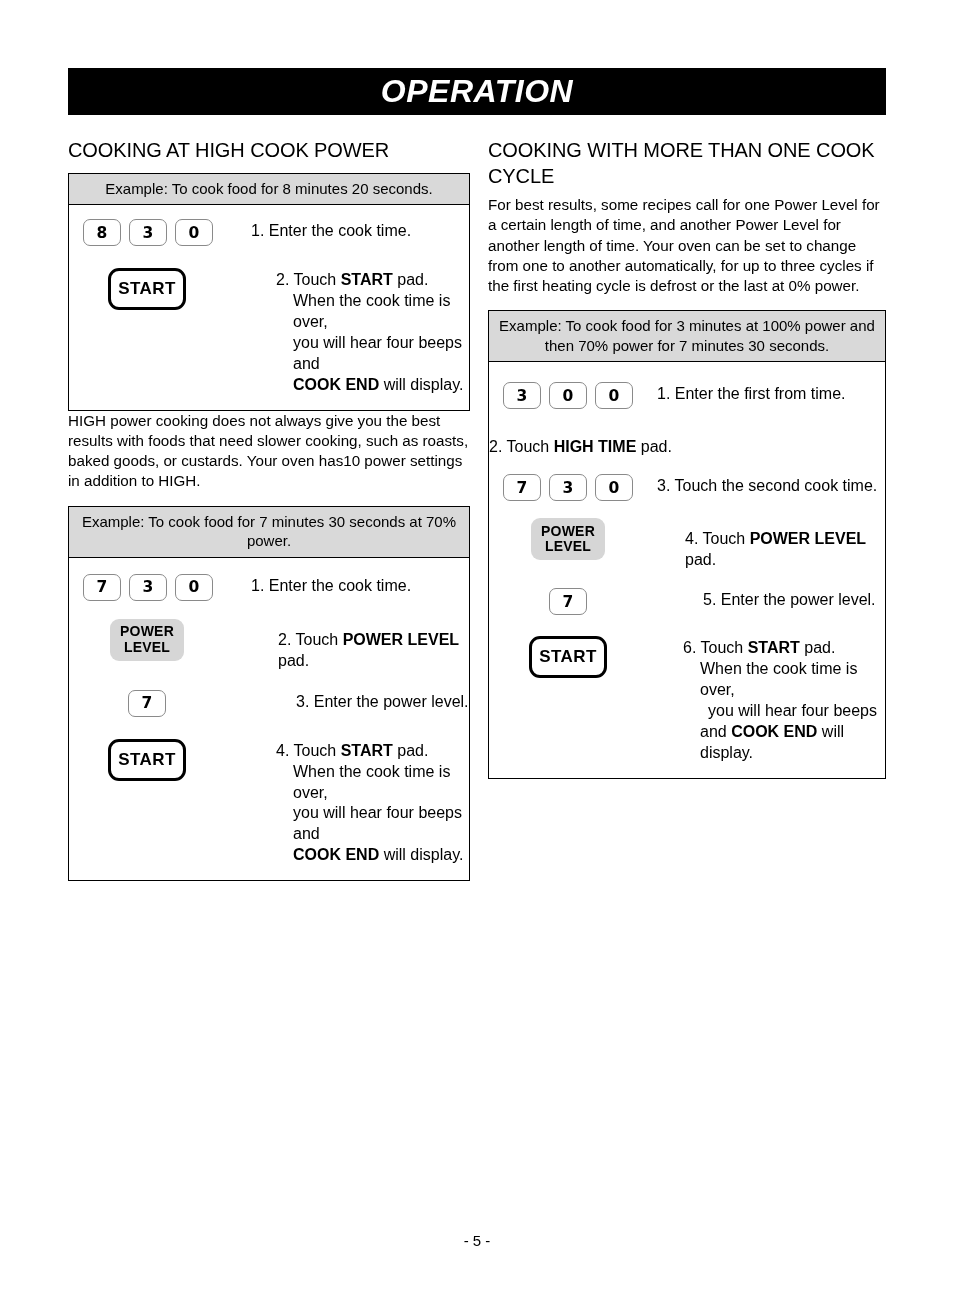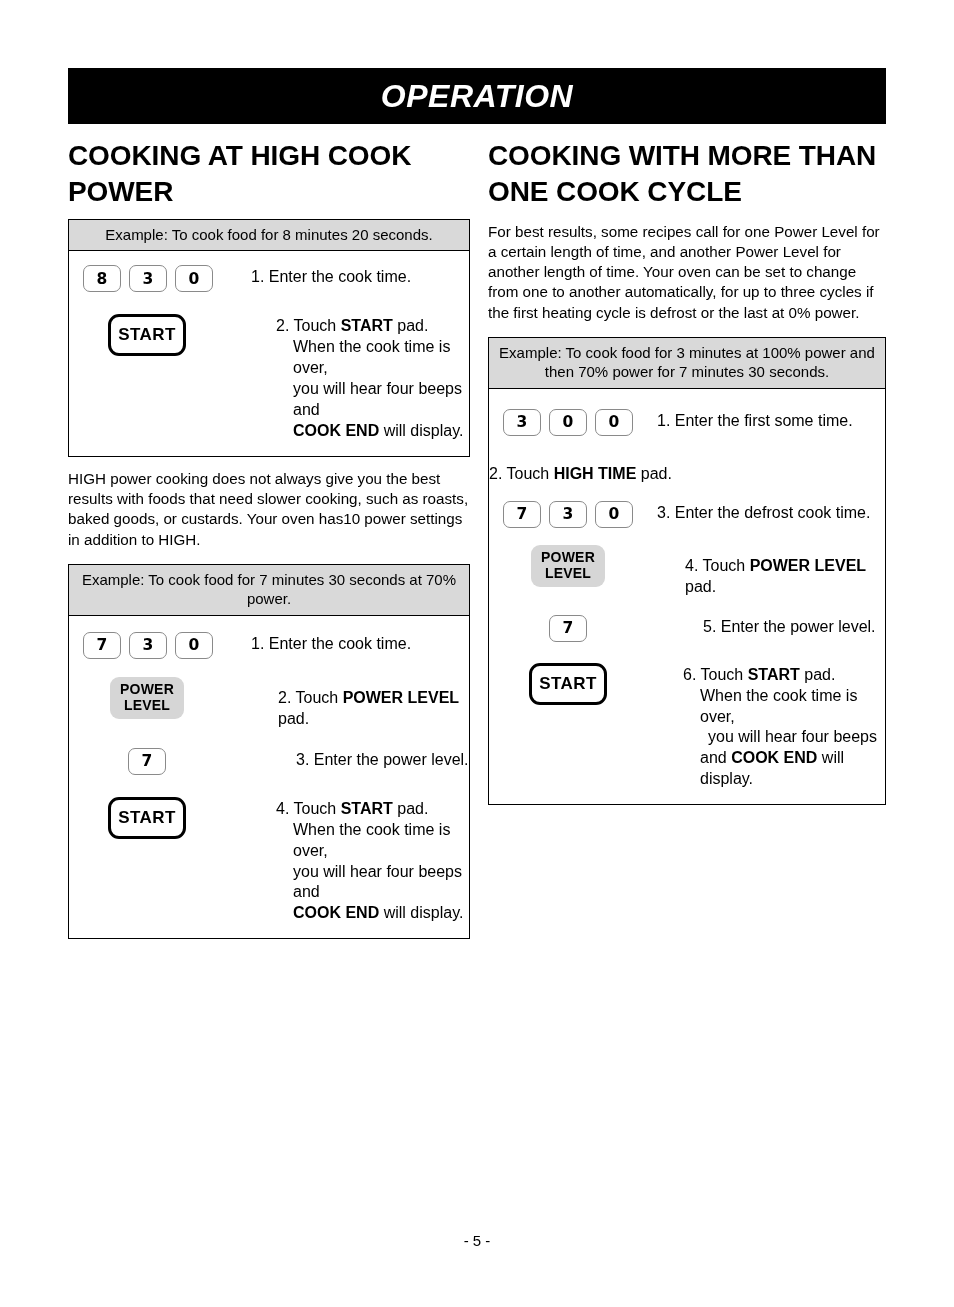--- a/index.html
+++ b/index.html
@@ -21,21 +21,21 @@
     width: 954px;
     height: 1307px;
   }
 
   
   .header-bar {
     position: absolute;
     left: 68px;
     top: 68px;
     width: 818px;
-    height: 56px;
+    height: 47px;
     background: #000000;
     display: flex;
     align-items: center;
     justify-content: center;
   }
   .header-title {
     color: #ffffff;
     font-size: 32px;
     font-weight: bold;
     font-style: italic;
@@ -45,32 +45,32 @@
 
   
   .col {
     position: absolute;
     top: 138px;
   }
   .col-left  { left: 68px;  width: 402px; }
   .col-right { left: 488px; width: 398px; }
 
   .sec-title {
-    font-size: 28px;
-    font-weight: bold;
+    font-size: 20px;
+    font-weight: normal;
     line-height: 1.28;
     margin: 0 0 9px 0;
     letter-spacing: -0.1px;
   }
   .sec-title.tight { margin-bottom: 6px; }
 
   .body-text {
     font-size: 15.2px;
     line-height: 1.33;
-    margin: 12px 0 14px 0;
+    margin: 0 0 14px 0;
   }
 
   
   .example-box {
     border: 1.5px solid #000000;
     background: #ffffff;
     box-sizing: border-box;
   }
   .example-head {
     background: #d9d9d9;
@@ -297,42 +297,42 @@
         <div class="step" style="margin:10px 0 0 0;">
           <div class="step-pad" style="width:154px; padding-left:14px;">
             <div class="keyrow">
               <div class="key-digit">3</div>
               <div class="key-digit">0</div>
               <div class="key-digit">0</div>
             </div>
           </div>
           <div class="step-text">
             <span>1.</span>
-            <span>Enter the first some time.</span>
+            <span>Enter the first from time.</span>
           </div>
         </div>
 
         <div class="step" style="margin:17px 0 0 0;">
           <div class="step-text" style="padding-top:11px;">
             <span>2.</span>
             <span>Touch </span><b>HIGH TIME</b><span> pad.</span>
           </div>
         </div>
 
         <div class="step" style="margin:16px 0 0 0;">
           <div class="step-pad" style="width:154px; padding-left:14px;">
             <div class="keyrow">
               <div class="key-digit">7</div>
               <div class="key-digit">3</div>
               <div class="key-digit">0</div>
             </div>
           </div>
           <div class="step-text">
             <span>3.</span>
-            <span>Enter the defrost cook time.</span>
+            <span>Touch the second cook time.</span>
           </div>
         </div>
 
         <div class="step" style="margin:17px 0 0 0;">
           <div class="step-pad" style="width:154px; padding-left:42px;">
             <div class="key-gray">
               <span>POWER</span>
               <span>LEVEL</span>
             </div>
           </div>

